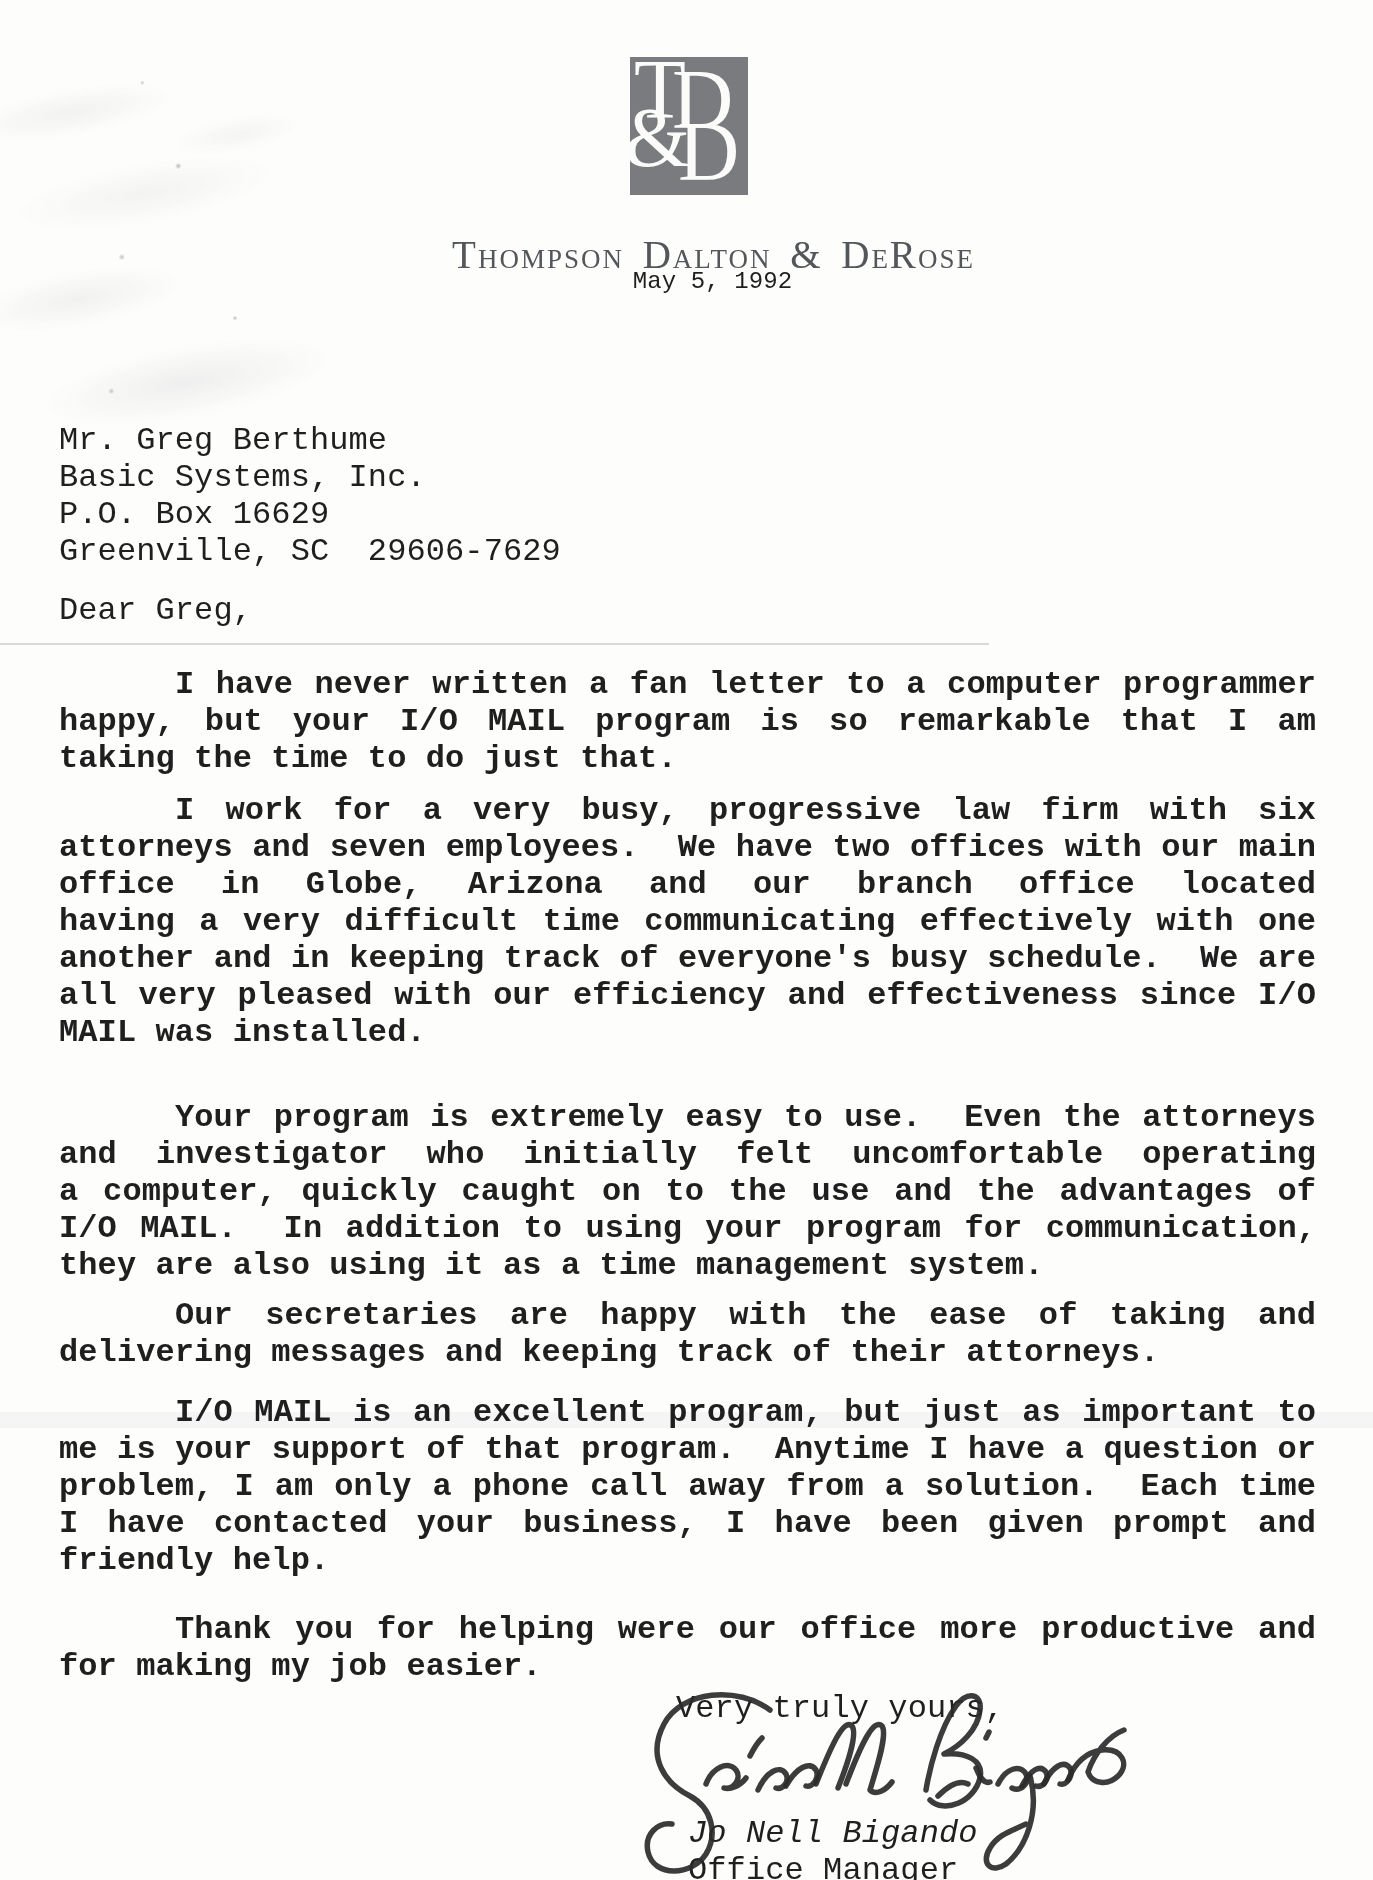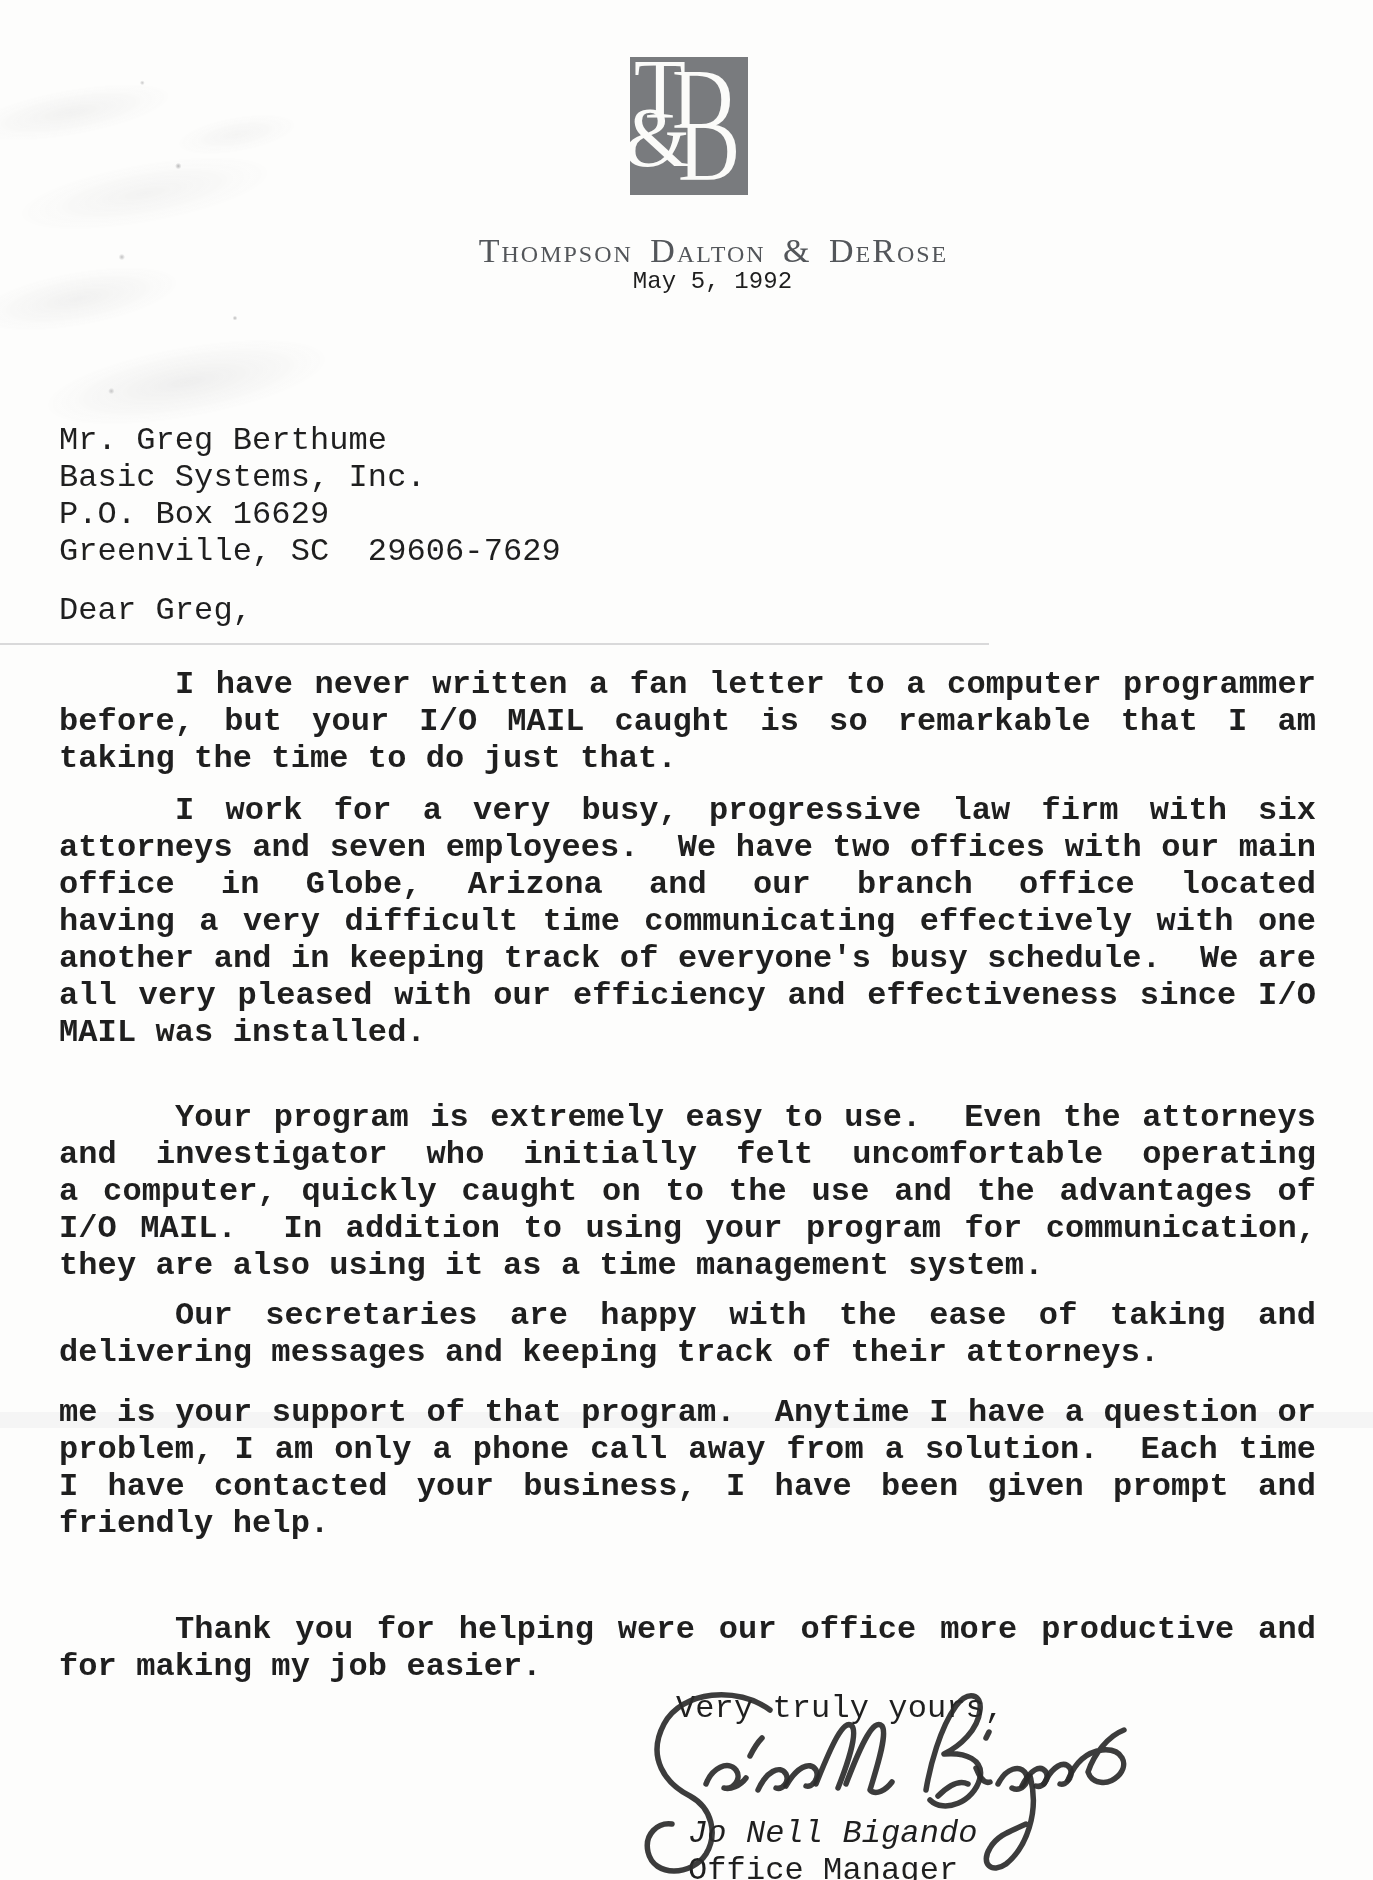--- a/index.html
+++ b/index.html
@@ -32,21 +32,21 @@
   .logo .l-d1  { left: 42px;  top: 0px; }
   .logo .l-amp { left: -6px;  top: 38px; }
   .logo .l-d2  { left: 48px;  top: 52px; }
 
   .firm-name {
     position: absolute;
     left: 50%; top: 232px;
     transform: translateX(calc(-50% + 27px));
     font-family: "Liberation Serif", "DejaVu Serif", serif;
     font-variant: small-caps;
-    font-size: 34px;
+    font-size: 39px;
     letter-spacing: 2px;
     word-spacing: 7px;
     color: #53565a;
     white-space: nowrap;
   }
   .date-line {
     position: absolute;
     left: 50%; top: 263px;
     transform: translateX(calc(-50% + 26px));
     font-size: 24px;
@@ -151,21 +151,21 @@
     <div class="bl">P.O. Box 16629</div>
     <div class="bl">Greenville, SC&nbsp; 29606-7629</div>
   </div>
 
   <div class="block" style="top:576px">
     <div class="bl">Dear Greg,</div>
   </div>
 
   <div class="block para" style="top:650px">
     <div class="bl jl ind">I have never written a fan letter to a computer programmer</div>
-    <div class="bl jl">before, but your I/O MAIL caught is so remarkable that I am</div>
+    <div class="bl jl">happy, but your I/O MAIL program is so remarkable that I am</div>
     <div class="bl">taking the time to do just that.</div>
   </div>
 
   <div class="block para" style="top:776px">
     <div class="bl jl ind">I work for a very busy, progressive law firm with six</div>
     <div class="bl jl">attorneys and seven employees.&nbsp; We have two offices with our main</div>
     <div class="bl jl">office in Globe, Arizona and our branch office located</div>
     <div class="bl jl">having a very difficult time communicating effectively with one</div>
     <div class="bl jl">another and in keeping track of everyone's busy schedule.&nbsp; We are</div>
     <div class="bl jl">all very pleased with our efficiency and effectiveness since I/O</div>
@@ -179,20 +179,21 @@
     <div class="bl jl">I/O MAIL.&nbsp; In addition to using your program for communication,</div>
     <div class="bl">they are also using it as a time management system.</div>
   </div>
 
   <div class="block para" style="top:1281px">
     <div class="bl jl ind">Our secretaries are happy with the ease of taking and</div>
     <div class="bl">delivering messages and keeping track of their attorneys.</div>
   </div>
 
   <div class="block para" style="top:1378px">
+    <div class="bl jl ind">I/O MAIL is an excellent program, but just as important to</div>
     <div class="bl jl">me is your support of that program.&nbsp; Anytime I have a question or</div>
     <div class="bl jl">problem, I am only a phone call away from a solution.&nbsp; Each time</div>
     <div class="bl jl">I have contacted your business, I have been given prompt and</div>
     <div class="bl">friendly help.</div>
   </div>
 
   <div class="block para" style="top:1595px">
     <div class="bl jl ind">Thank you for helping were our office more productive and</div>
     <div class="bl">for making my job easier.</div>
   </div>

